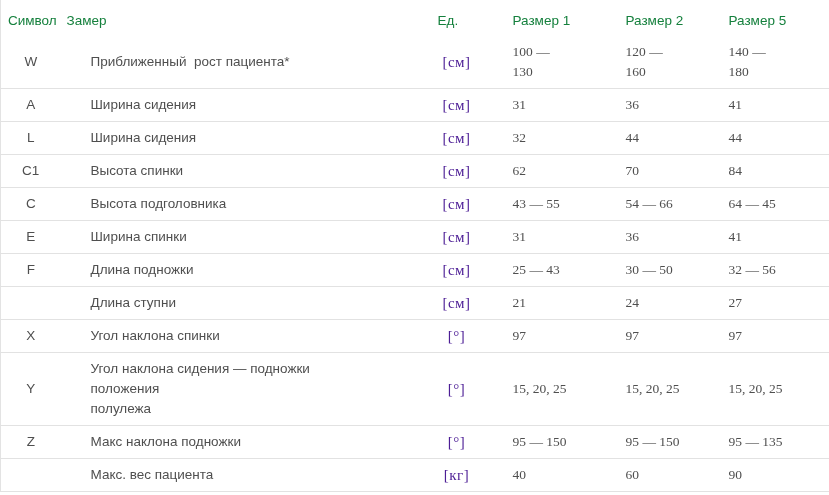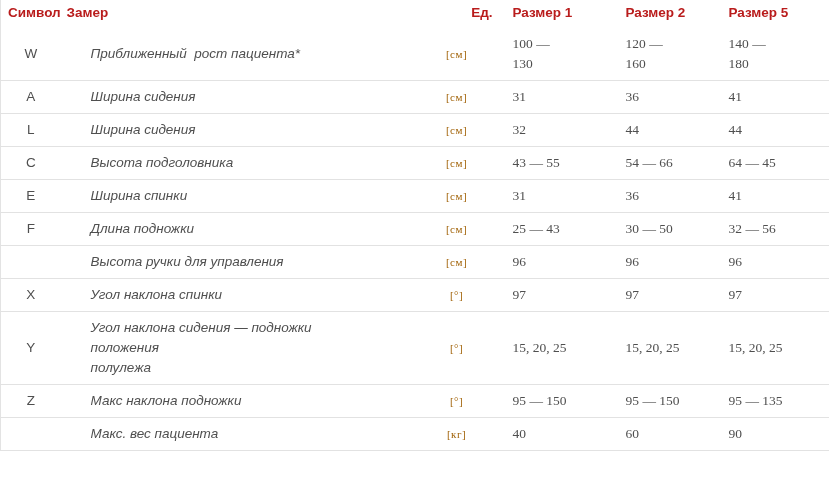--- a/index.html
+++ b/index.html
@@ -15,57 +15,56 @@
   }
   table.spec-table {
     border-collapse: collapse;
     table-layout: fixed;
     width: 829px;
     border-left: 1px solid #e3e3e3;
   }
   thead th {
     text-align: left;
     font-size: 13.5px;
-    font-weight: 700;
-    color: #b91c1c;
-    padding: 6px 8px 8px 8px;
+    font-weight: 400;
+    color: #15803d;
+    padding: 14px 8px 8px 8px;
     line-height: 14px;
     vertical-align: middle;
     white-space: nowrap;
   }
   thead th.col-symbol { padding-left: 7px; }
   thead th.col-measure { padding-left: 6px; }
-  thead th.col-unit { text-align: right; padding-left: 25px; }
+  thead th.col-unit { text-align: left; padding-left: 25px; }
   thead th.col-size1, thead th.col-size2, thead th.col-size3 { padding-left: 12px; }
   tbody tr {
     border-bottom: 1px solid #e2e2e2;
   }
   tbody td {
     font-size: 13.5px;
     color: #4f4f4f;
     vertical-align: middle;
     padding: 6px 8px;
     line-height: 20px;
     white-space: pre-wrap;
   }
   td.col-symbol {
     text-align: center;
     padding-left: 2px;
     padding-right: 2px;
   }
   td.col-measure {
     padding-left: 30px;
     padding-right: 40px;
-    font-style: italic;
   }
   td.col-unit {
     text-align: center;
     font-family: "Liberation Serif", "DejaVu Serif", serif;
-    font-size: 11px;
-    color: #a16207;
+    font-size: 15px;
+    color: #4c1d95;
     letter-spacing: 0.5px;
   }
   td.col-size1, td.col-size2, td.col-size3 {
     padding-left: 12px;
     font-family: Liberation Serif, serif;
   }
 </style>
 </head>
 <body>
 
@@ -110,20 +109,28 @@
       </tr>
       <tr>
         <td class="col-symbol">L</td>
         <td class="col-measure">Ширина сидения</td>
         <td class="col-unit">[см]</td>
         <td class="col-size1">32</td>
         <td class="col-size2">44</td>
         <td class="col-size3">44</td>
       </tr>
       <tr>
+        <td class="col-symbol">C1</td>
+        <td class="col-measure">Высота спинки</td>
+        <td class="col-unit">[см]</td>
+        <td class="col-size1">62</td>
+        <td class="col-size2">70</td>
+        <td class="col-size3">84</td>
+      </tr>
+      <tr>
         <td class="col-symbol">C</td>
         <td class="col-measure">Высота подголовника</td>
         <td class="col-unit">[см]</td>
         <td class="col-size1">43 — 55</td>
         <td class="col-size2">54 — 66</td>
         <td class="col-size3">64 — 45</td>
       </tr>
       <tr>
         <td class="col-symbol">E</td>
         <td class="col-measure">Ширина спинки</td>
@@ -135,25 +142,25 @@
       <tr>
         <td class="col-symbol">F</td>
         <td class="col-measure">Длина подножки</td>
         <td class="col-unit">[см]</td>
         <td class="col-size1">25 — 43</td>
         <td class="col-size2">30 — 50</td>
         <td class="col-size3">32 — 56</td>
       </tr>
       <tr>
         <td class="col-symbol"></td>
-        <td class="col-measure">Высота ручки для управления</td>
+        <td class="col-measure">Длина ступни</td>
         <td class="col-unit">[см]</td>
-        <td class="col-size1">96</td>
-        <td class="col-size2">96</td>
-        <td class="col-size3">96</td>
+        <td class="col-size1">21</td>
+        <td class="col-size2">24</td>
+        <td class="col-size3">27</td>
       </tr>
       <tr>
         <td class="col-symbol">X</td>
         <td class="col-measure">Угол наклона спинки</td>
         <td class="col-unit">[°]</td>
         <td class="col-size1">97</td>
         <td class="col-size2">97</td>
         <td class="col-size3">97</td>
       </tr>
       <tr>

